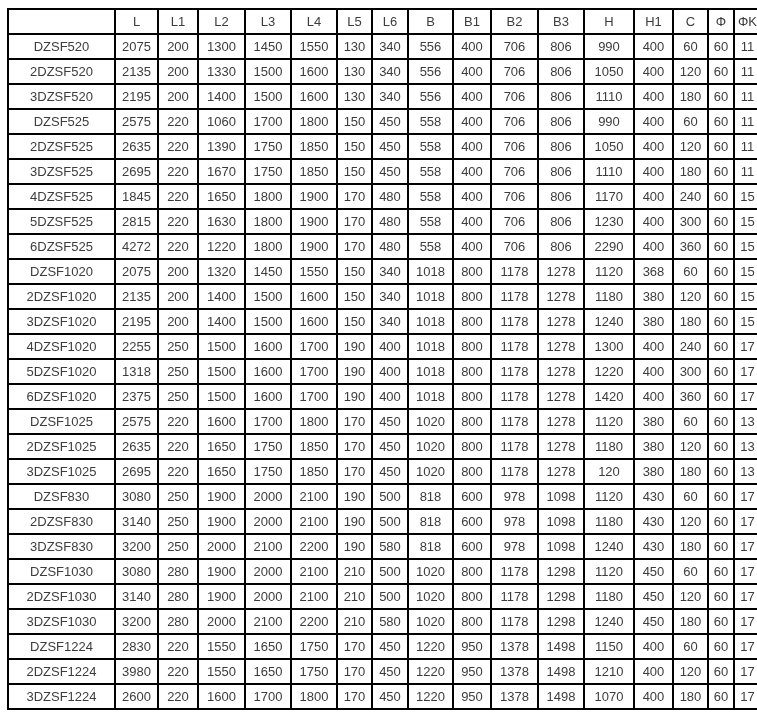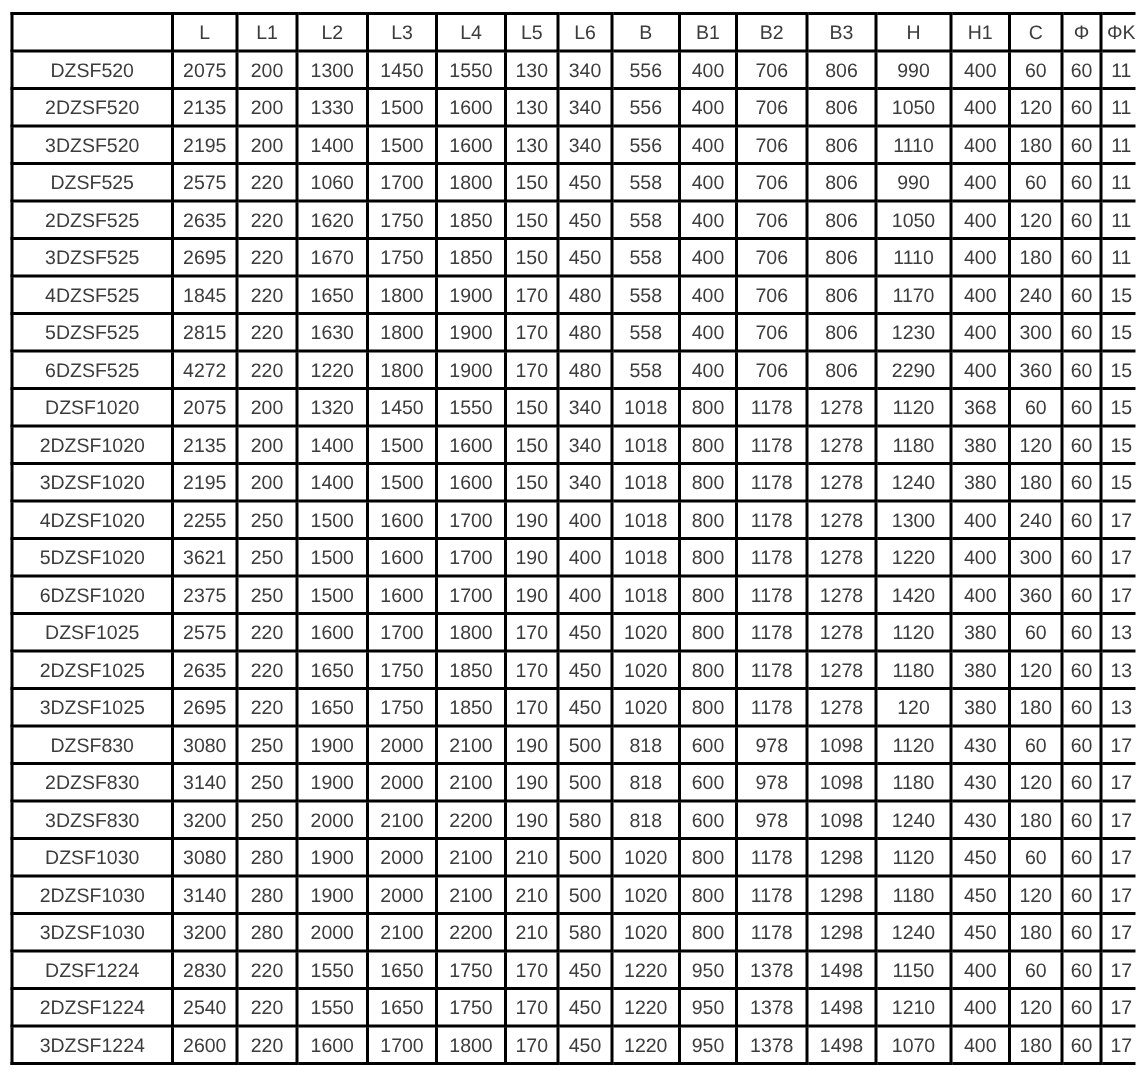--- a/index.html
+++ b/index.html
@@ -158,21 +158,21 @@
           <td>990</td>
           <td>400</td>
           <td>60</td>
           <td>60</td>
           <td>11</td>
         </tr>
         <tr>
           <td>2DZSF525</td>
           <td>2635</td>
           <td>220</td>
-          <td>1620</td>
+          <td>1390</td>
           <td>1750</td>
           <td>1850</td>
           <td>150</td>
           <td>450</td>
           <td>558</td>
           <td>400</td>
           <td>706</td>
           <td>806</td>
           <td>1050</td>
           <td>400</td>
@@ -327,21 +327,21 @@
           <td>1178</td>
           <td>1278</td>
           <td>1300</td>
           <td>400</td>
           <td>240</td>
           <td>60</td>
           <td>17</td>
         </tr>
         <tr>
           <td>5DZSF1020</td>
-          <td>3621</td>
+          <td>1318</td>
           <td>250</td>
           <td>1500</td>
           <td>1600</td>
           <td>1700</td>
           <td>190</td>
           <td>400</td>
           <td>1018</td>
           <td>800</td>
           <td>1178</td>
           <td>1278</td>
@@ -555,21 +555,21 @@
           <td>1378</td>
           <td>1498</td>
           <td>1150</td>
           <td>400</td>
           <td>60</td>
           <td>60</td>
           <td>17</td>
         </tr>
         <tr>
           <td>2DZSF1224</td>
-          <td>2540</td>
+          <td>3980</td>
           <td>220</td>
           <td>1550</td>
           <td>1650</td>
           <td>1750</td>
           <td>170</td>
           <td>450</td>
           <td>1220</td>
           <td>950</td>
           <td>1378</td>
           <td>1498</td>

